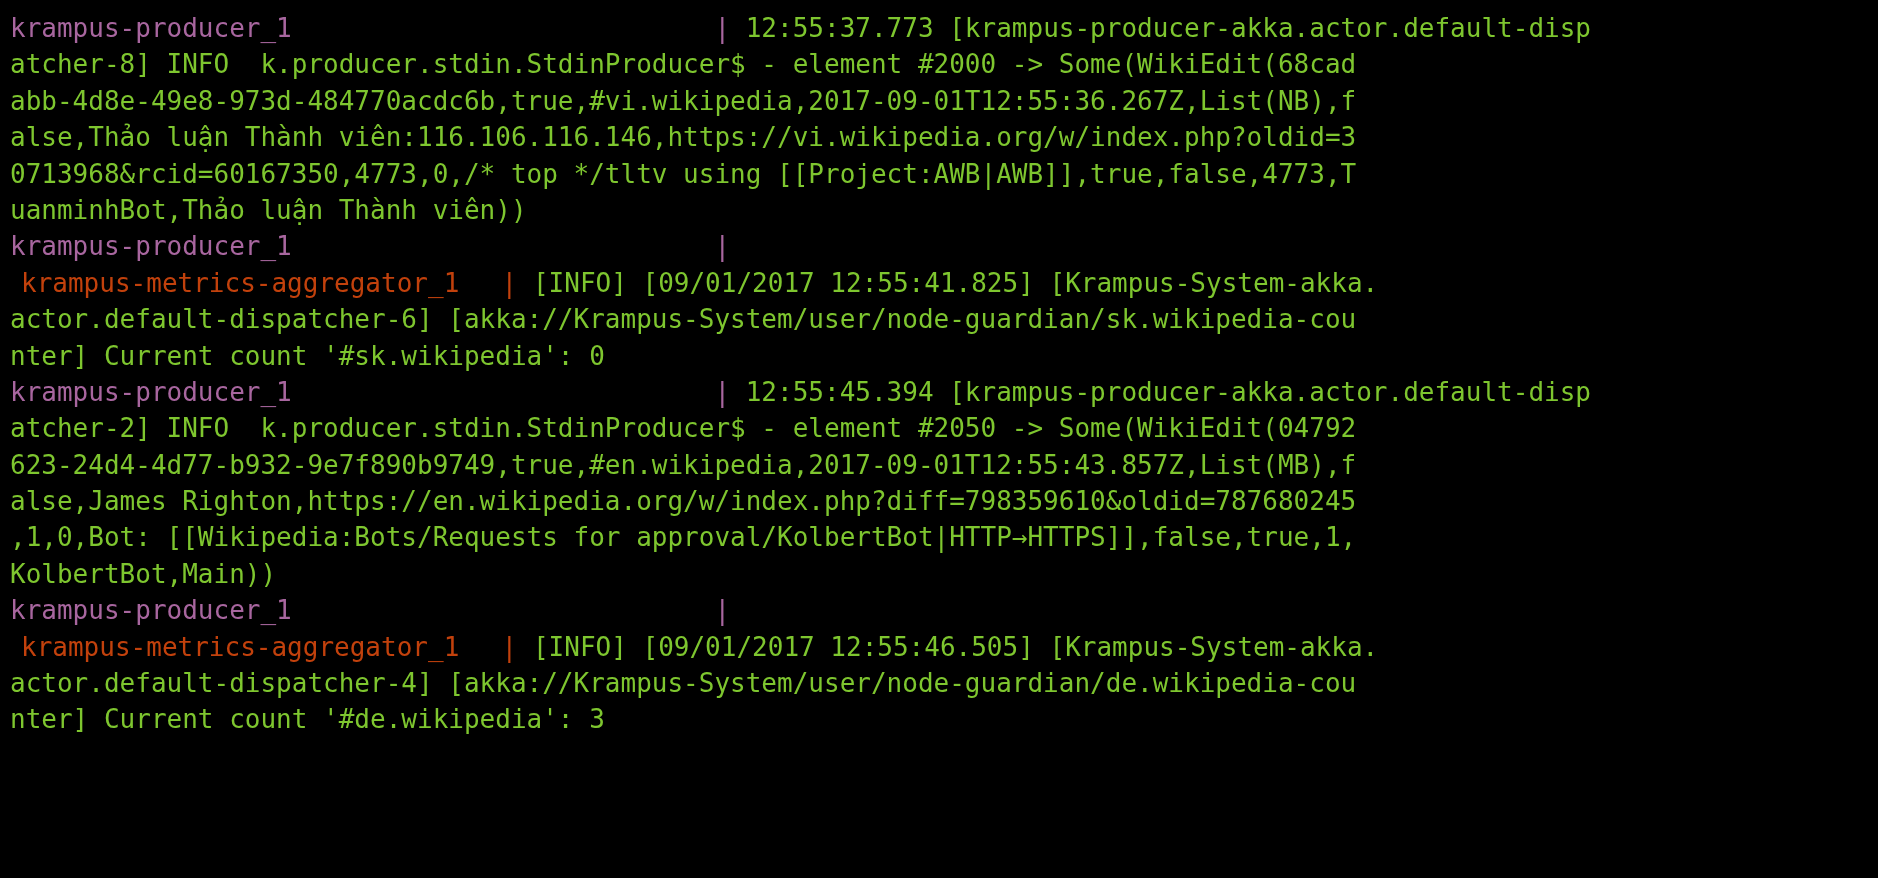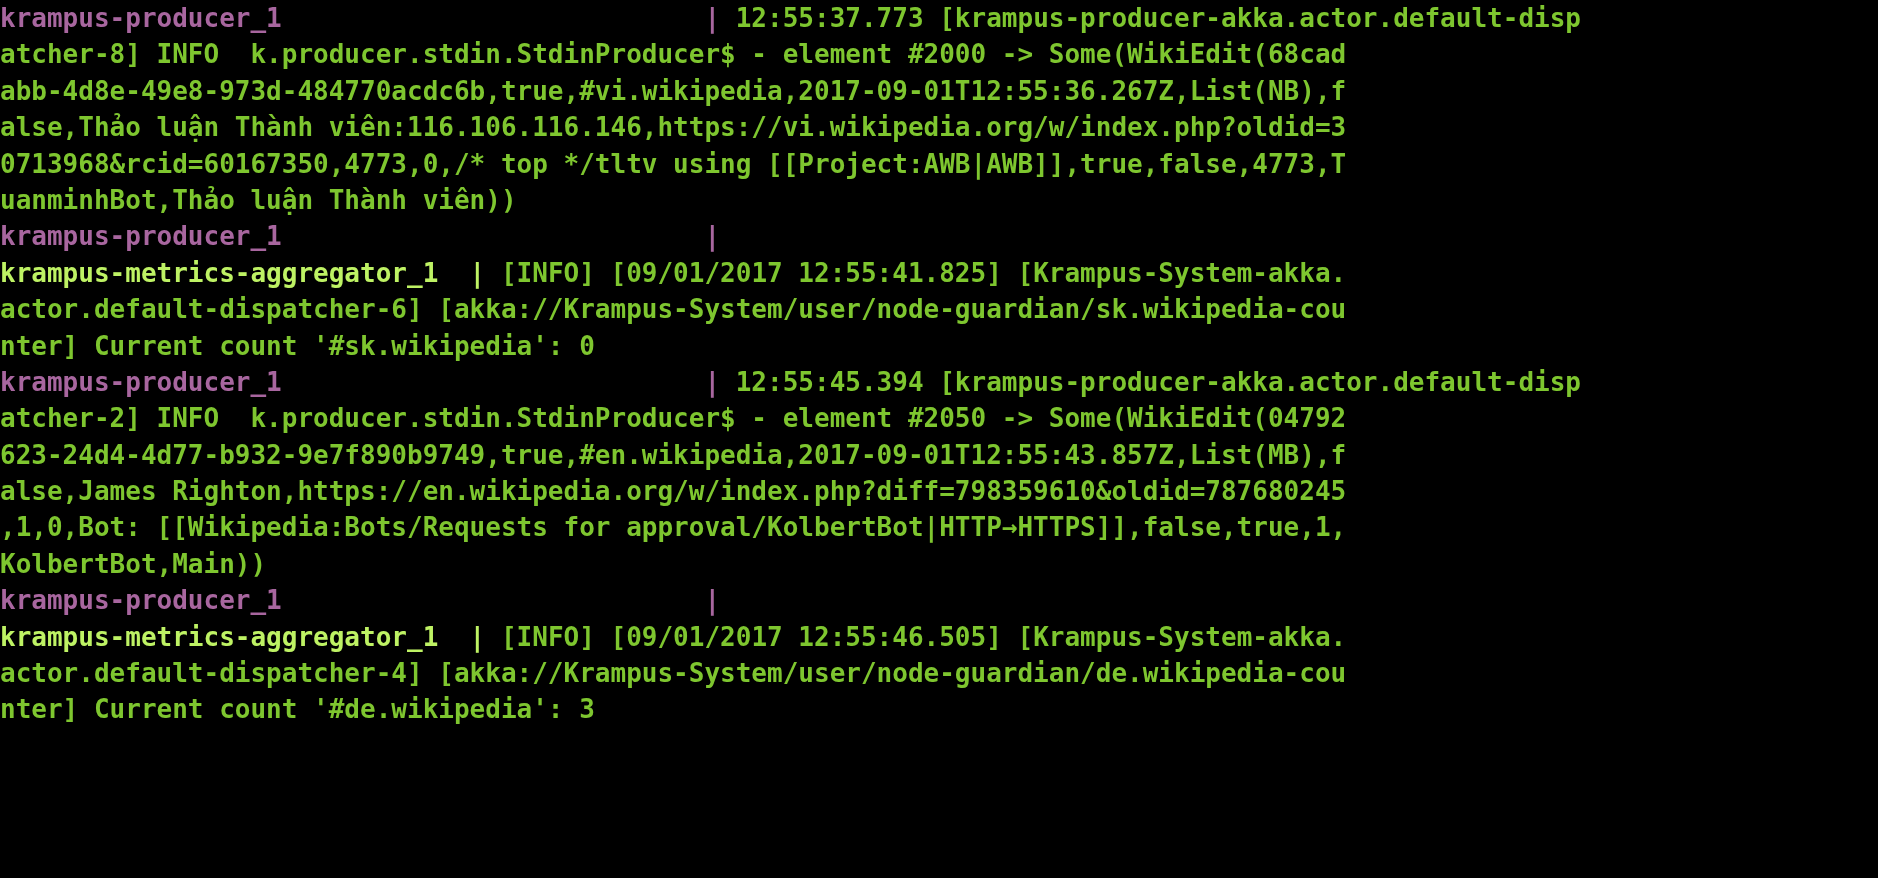--- a/index.html
+++ b/index.html
@@ -15,34 +15,33 @@
     width: 1878px;
     height: 878px;
     background: #000000;
     overflow: hidden;
     position: relative;
     font-family: "DejaVu Sans Mono", "Liberation Mono", monospace;
     font-size: 26px;
     line-height: 36.4px;
     letter-spacing: 0px;
     white-space: pre;
-    padding: 0;
+    padding: 10px;
     box-sizing: border-box;
-    font-weight: bold;
   }
   .line {
     white-space: pre;
     overflow: hidden;
     text-overflow: clip;
     height: 36.4px;
     line-height: 36.4px;
     display: block;
     width: 1878px;
     font-variant-ligatures: none;
   }
   .svc-producer   { color: #a8669f; }
-  .svc-metrics    { color: #bef264; }
+  .svc-metrics    { color: #c2410c; margin-left: 11px; }
   .body           { color: #7ec62f; }
 </style>
 </head>
 <body>
 
 <div id="terminal"><div class="line"><span class="svc-producer">krampus-producer_1                           </span><span class="svc-producer">| </span><span class="body">12:55:37.773 [krampus-producer-akka.actor.default-disp</span></div><div class="line"><span class="body">atcher-8] INFO  k.producer.stdin.StdinProducer$ - element #2000 -&gt; Some(WikiEdit(68cad</span></div><div class="line"><span class="body">abb-4d8e-49e8-973d-484770acdc6b,true,#vi.wikipedia,2017-09-01T12:55:36.267Z,List(NB),f</span></div><div class="line"><span class="body">alse,Thảo luận Thành viên:116.106.116.146,https://vi.wikipedia.org/w/index.php?oldid=3</span></div><div class="line"><span class="body">0713968&amp;rcid=60167350,4773,0,/* top */tltv using [[Project:AWB|AWB]],true,false,4773,T</span></div><div class="line"><span class="body">uanminhBot,Thảo luận Thành viên))</span></div><div class="line"><span class="svc-producer">krampus-producer_1                           </span><span class="svc-producer">|</span></div><div class="line"><span class="svc-metrics">krampus-metrics-aggregator_1  </span><span class="svc-metrics">| </span><span class="body">[INFO] [09/01/2017 12:55:41.825] [Krampus-System-akka.</span></div><div class="line"><span class="body">actor.default-dispatcher-6] [akka://Krampus-System/user/node-guardian/sk.wikipedia-cou</span></div><div class="line"><span class="body">nter] Current count '#sk.wikipedia': 0</span></div><div class="line"><span class="svc-producer">krampus-producer_1                           </span><span class="svc-producer">| </span><span class="body">12:55:45.394 [krampus-producer-akka.actor.default-disp</span></div><div class="line"><span class="body">atcher-2] INFO  k.producer.stdin.StdinProducer$ - element #2050 -&gt; Some(WikiEdit(04792</span></div><div class="line"><span class="body">623-24d4-4d77-b932-9e7f890b9749,true,#en.wikipedia,2017-09-01T12:55:43.857Z,List(MB),f</span></div><div class="line"><span class="body">alse,James Righton,https://en.wikipedia.org/w/index.php?diff=798359610&amp;oldid=787680245</span></div><div class="line"><span class="body">,1,0,Bot: [[Wikipedia:Bots/Requests for approval/KolbertBot|HTTP→HTTPS]],false,true,1,</span></div><div class="line"><span class="body">KolbertBot,Main))</span></div><div class="line"><span class="svc-producer">krampus-producer_1                           </span><span class="svc-producer">|</span></div><div class="line"><span class="svc-metrics">krampus-metrics-aggregator_1  </span><span class="svc-metrics">| </span><span class="body">[INFO] [09/01/2017 12:55:46.505] [Krampus-System-akka.</span></div><div class="line"><span class="body">actor.default-dispatcher-4] [akka://Krampus-System/user/node-guardian/de.wikipedia-cou</span></div><div class="line"><span class="body">nter] Current count '#de.wikipedia': 3</span></div></div>
 
 </body></html>

